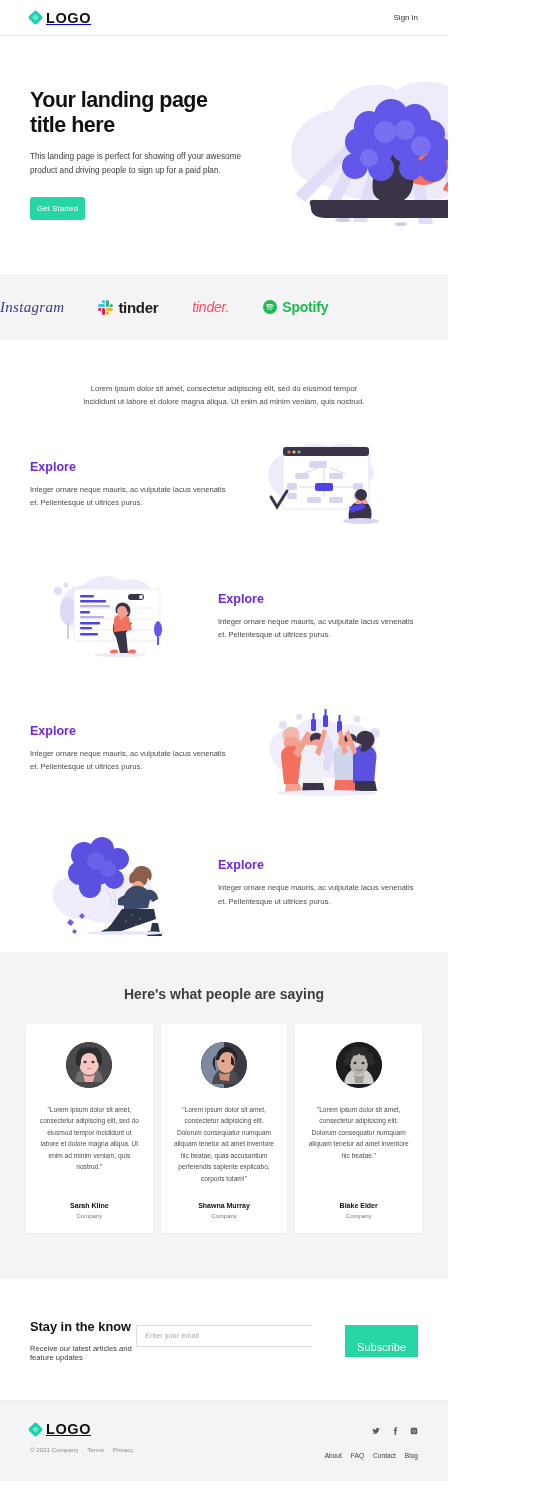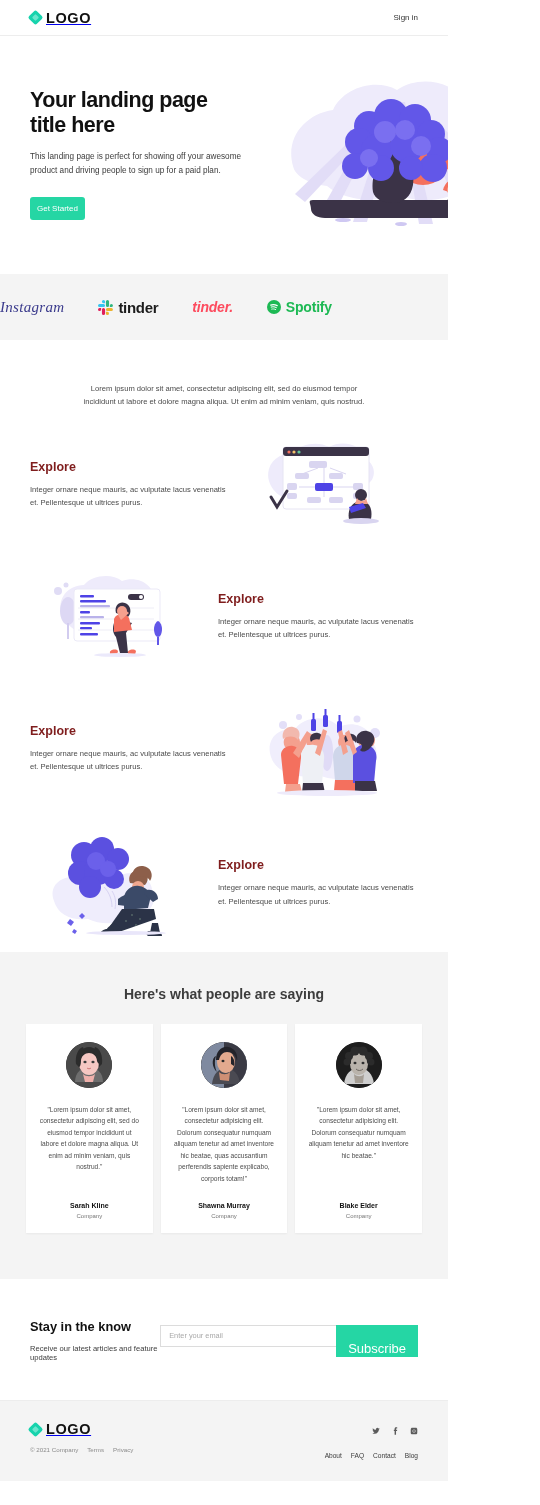--- a/index.html
+++ b/index.html
@@ -65,39 +65,39 @@
   .logos {
     background: #f4f4f4; height: 66px;
     display: flex; align-items: center; gap: 34px;
   }
   .logo-item { display: flex; align-items: center; gap: 5px; }
   .lg-instagram {
     font-family: "Liberation Serif", serif; font-style: italic;
     font-size: 15px; color: #3a3a8c; letter-spacing: .3px;
   }
   .lg-slack-text { font-size: 15px; font-weight: 700; color: #1c1c1c; letter-spacing: -.3px;}
-  .lg-tinder { font-size: 14px; font-weight: 700; color: #fd4b5e; font-style: italic; letter-spacing: -.2px;}
+  .lg-tinder { font-size: 14px; font-weight: 400; color: #fd4b5e; font-style: italic; letter-spacing: -.2px;}
   .lg-spotify-text { font-size: 14px; font-weight: 700; color: #1db954; letter-spacing: -.2px;}
 
   
   .features { padding: 42px 30px 10px; text-align: center; }
   .features h2 { font-size: 14.5px; font-weight: 700; color: #111; margin-bottom: 12px; }
   .features p {
     font-size: 7.6px; line-height: 1.75; color: #4a4a4a;
     max-width: 300px; margin: 0 auto;
   }
 
   .frow {
     display: flex; align-items: center; gap: 8px;
     padding: 16px 30px; min-height: 118px;
   }
   .frow.reverse { flex-direction: row-reverse; }
   .fcopy { width: 200px; flex: none; }
   .frow.reverse .fcopy { margin-left: 10px; }
-  .fcopy h3 { font-size: 12.5px; font-weight: 700; color: #7f1d1d; margin-bottom: 9px; }
+  .fcopy h3 { font-size: 12.5px; font-weight: 700; color: #6d28d9; margin-bottom: 9px; }
   .fcopy p { font-size: 7.6px; line-height: 1.75; color: #4a4a4a; }
   .fart { flex: 1; display: flex; justify-content: center; align-items: center; }
 
   
   .testimonials { background: #f4f4f4; padding: 34px 26px 46px; }
   .testimonials h2 {
     text-align: center; font-size: 14px; font-weight: 700;
     color: #3d3d3d; margin-bottom: 22px;
   }
   .tgrid { display: flex; gap: 8px; }
@@ -128,21 +128,21 @@
   .nl-copy p { font-size: 7.6px; color: #3b3b3b; }
   .nl-form { display: flex; }
   .nl-input {
     width: 176px; height: 22px; border: 1px solid #dcdcdc; border-right: 0;
     font-size: 7.4px; padding: 0 8px; color: #333; outline: none;
     font-family: inherit; background: #fff;
   }
   .nl-input::placeholder { color: #a9a9a9; }
   .nl-btn {
     height: 22px; background: #25d6a4; color: #fff; border: 0;
-    font-size: 13px; padding: 16px 12px; cursor: pointer; font-family: inherit;
+    font-size: 11px; padding: 16px 12px; cursor: pointer; font-family: inherit; margin-left: 33px;
   }
 
   
   .site-footer {
     background: #f4f4f4; padding: 20px 30px 22px;
     display: flex; justify-content: space-between; align-items: flex-start;
   }
   .f-left .brand { margin-bottom: 9px; }
   .f-legal { font-size: 6.2px; color: #8b8b8b; display: flex; gap: 9px; }
   .f-legal a { color: #8b8b8b; text-decoration: none; }

